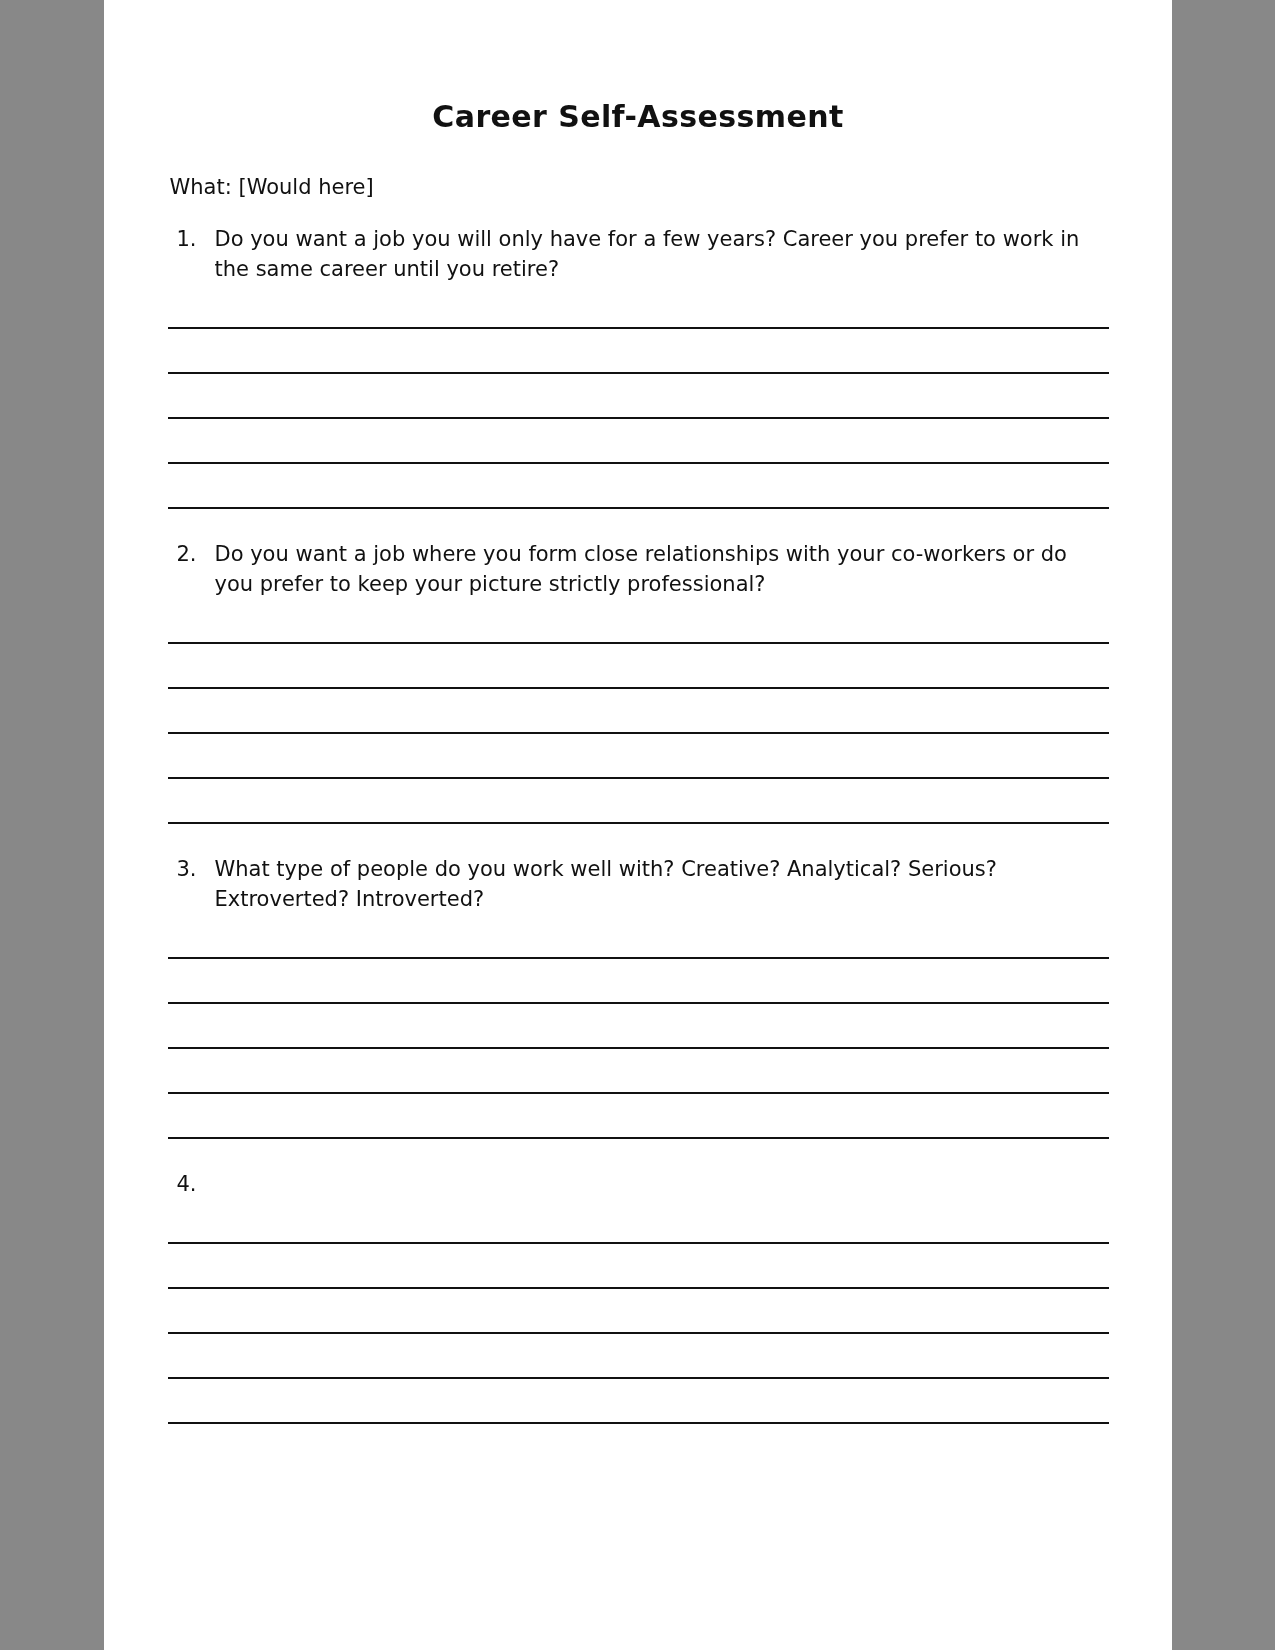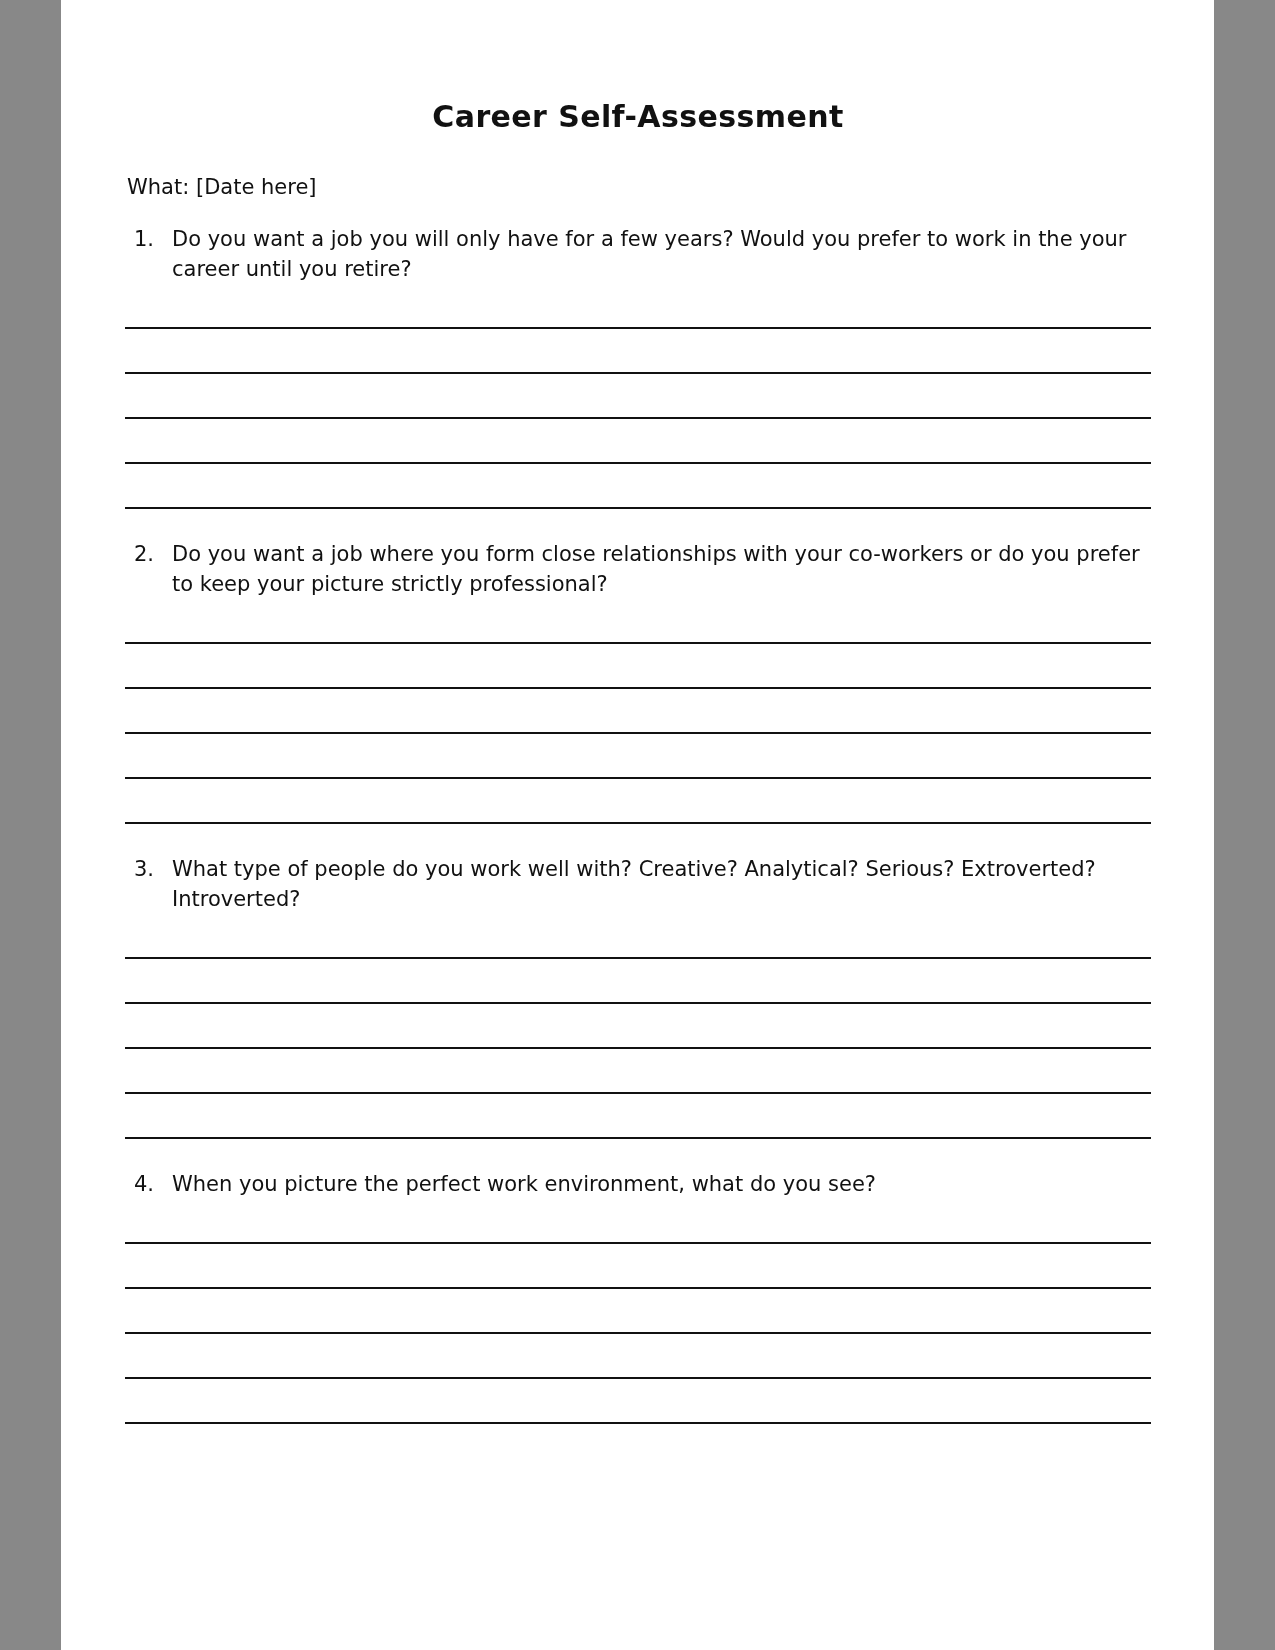--- a/index.html
+++ b/index.html
@@ -8,21 +8,21 @@
     --bg-color: #ffffff;
   }
   * { box-sizing: border-box; }
   html, body {
     margin: 0;
     padding: 0;
     background: #888;
   }
   .page {
     position: relative;
-    width: 1153px;
+    width: 1068px;
     height: 1650px;
     margin: 0 auto;
     background: var(--bg-color);
     color: var(--text-color);
     font-family: "DejaVu Sans", "Liberation Sans", sans-serif;
     font-size: 21px;
     line-height: 30px;
     padding: 0 63px 0 64px;
     overflow: hidden;
   }
@@ -64,28 +64,28 @@
 </style>
 </head>
 <body>
 
 <div class="page">
 
   <h1 class="doc-title">Career Self-Assessment</h1>
 
   <p class="date-line">
     <span>What:</span>
-    <span>[Date here]</span>
+    <span>[Would here]</span>
   </p>
 
   <div class="questions">
   <section class="question">
     <div class="q-row">
       <span class="q-num">1.</span>
-      <span class="q-text">Do you want a job you will only have for a few years? Would you prefer to work in the your career until you retire?</span>
+      <span class="q-text">Do you want a job you will only have for a few years? Career you prefer to work in the same career until you retire?</span>
     </div>
     <div class="answer-lines">
           <div class="answer-line"></div>
           <div class="answer-line"></div>
           <div class="answer-line"></div>
           <div class="answer-line"></div>
           <div class="answer-line"></div>
         </div>
   </section>
 
@@ -113,21 +113,20 @@
           <div class="answer-line"></div>
           <div class="answer-line"></div>
           <div class="answer-line"></div>
           <div class="answer-line"></div>
         </div>
   </section>
 
   <section class="question">
     <div class="q-row">
       <span class="q-num">4.</span>
-      <span class="q-text">When you picture the perfect work environment, what do you see?</span>
     </div>
     <div class="answer-lines">
           <div class="answer-line"></div>
           <div class="answer-line"></div>
           <div class="answer-line"></div>
           <div class="answer-line"></div>
           <div class="answer-line"></div>
         </div>
   </section>
 </div>

